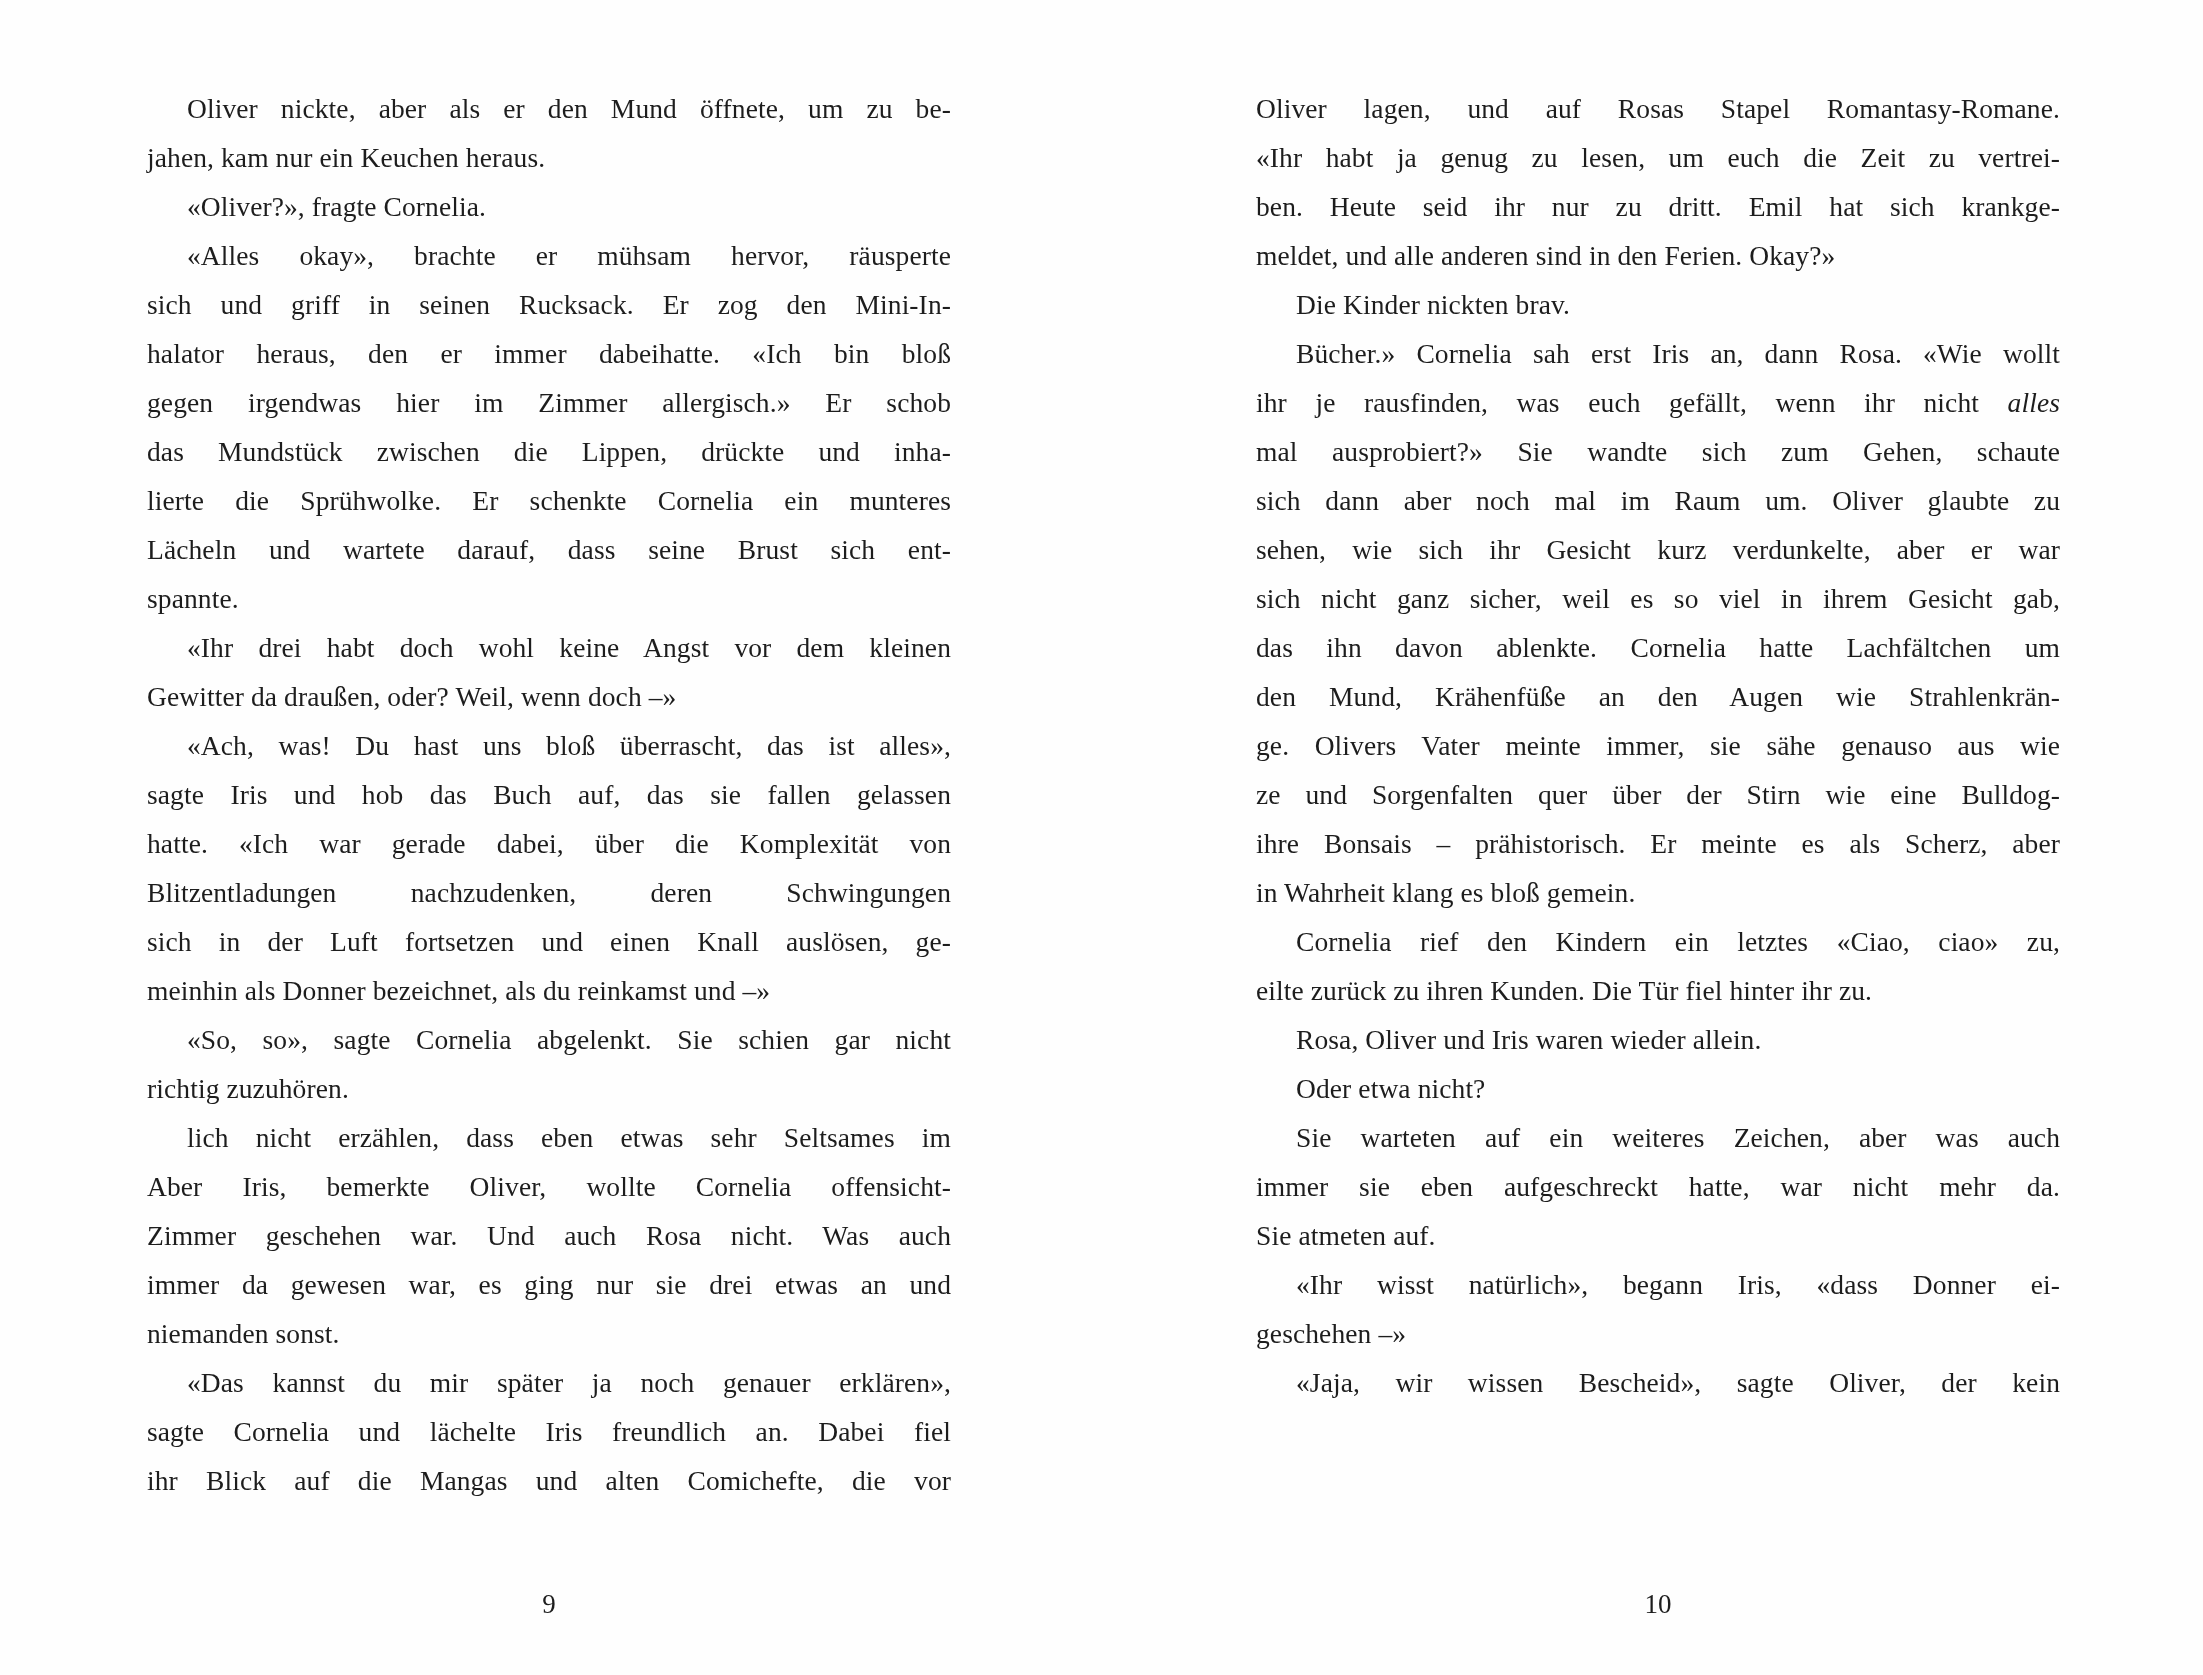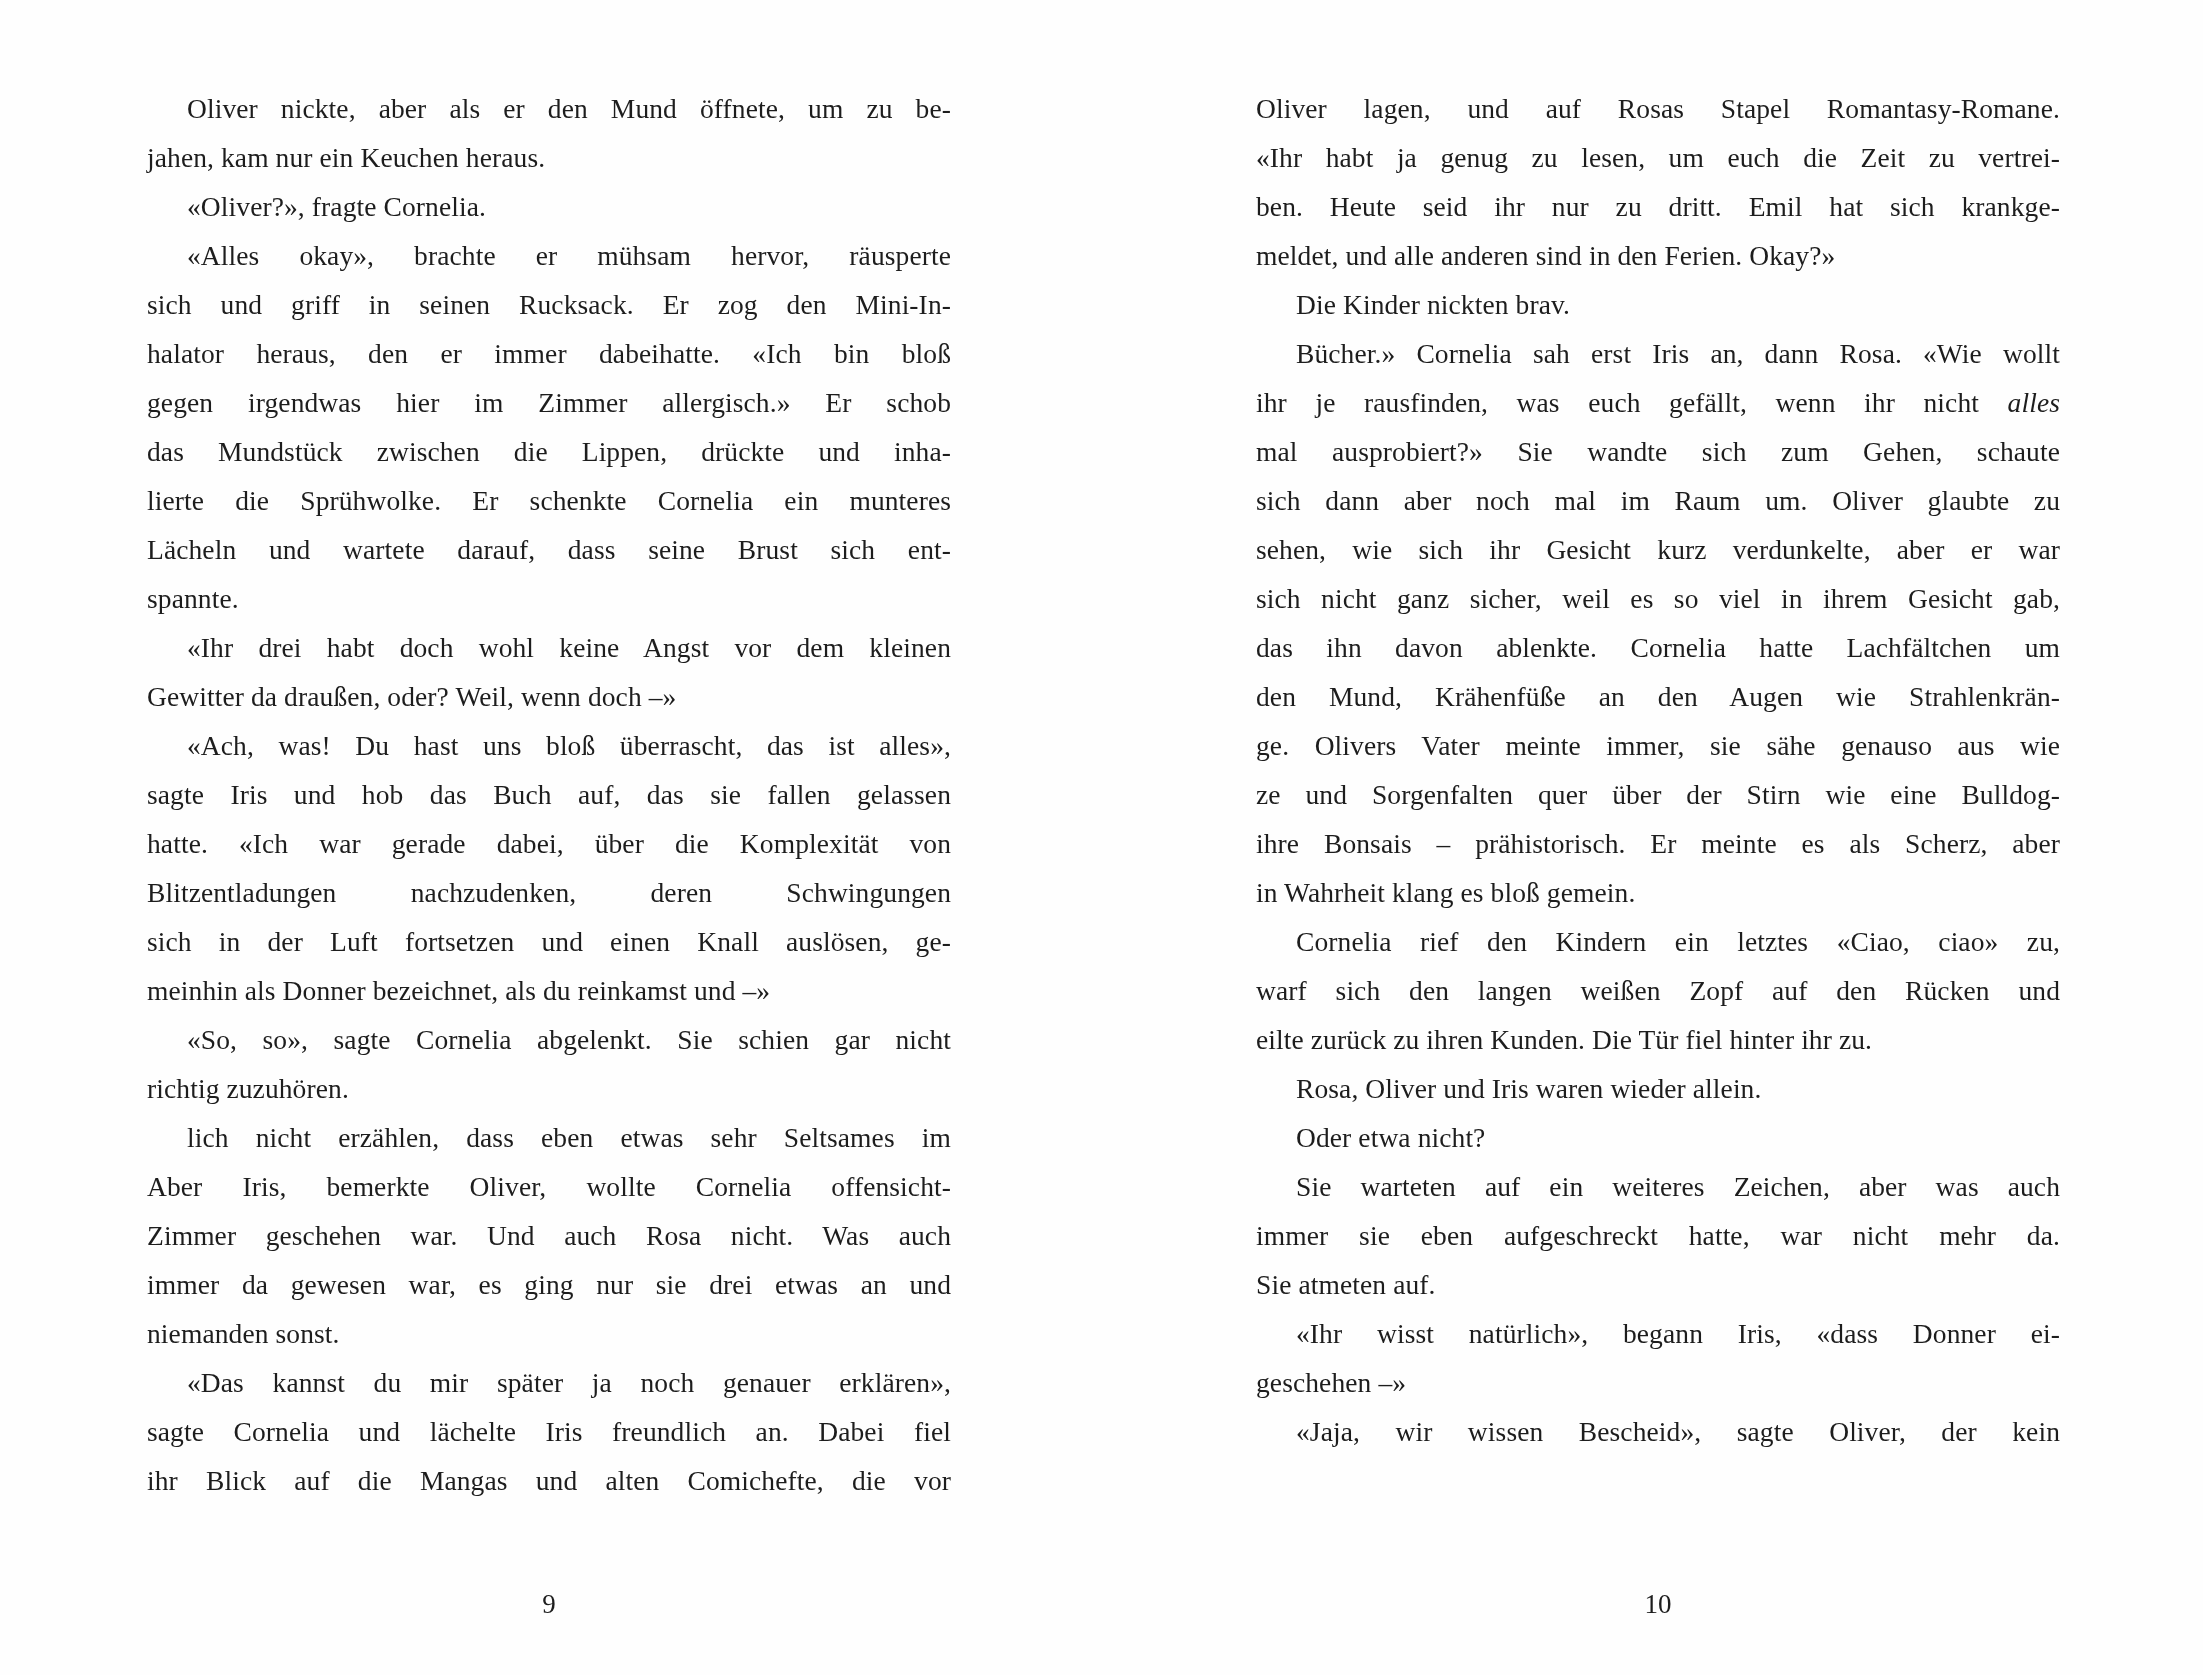--- a/index.html
+++ b/index.html
@@ -133,21 +133,20 @@
           <div class="line">sich nicht ganz sicher, weil es so viel in ihrem Gesicht gab,</div>
           <div class="line">das ihn davon ablenkte. Cornelia hatte Lachfältchen um</div>
           <div class="line">den Mund, Krähenfüße an den Augen wie Strahlenkrän-</div>
           <div class="line">ge. Olivers Vater meinte immer, sie sähe genauso aus wie</div>
           <div class="line">ze und Sorgenfalten quer über der Stirn wie eine Bulldog-</div>
           <div class="line">ihre Bonsais – prähistorisch. Er meinte es als Scherz, aber</div>
           <div class="line last">in Wahrheit klang es bloß gemein.</div>
         </div>
         <div class="para indent">
           <div class="line">Cornelia rief den Kindern ein letztes «Ciao, ciao» zu,</div>
-          <div class="line">warf sich den langen weißen Zopf auf den Rücken und</div>
           <div class="line last">eilte zurück zu ihren Kunden. Die Tür fiel hinter ihr zu.</div>
         </div>
         <div class="para indent">
           <div class="line last">Rosa, Oliver und Iris waren wieder allein.</div>
         </div>
         <div class="para indent">
           <div class="line last">Oder etwa nicht?</div>
         </div>
         <div class="para indent">
           <div class="line">Sie warteten auf ein weiteres Zeichen, aber was auch</div>

